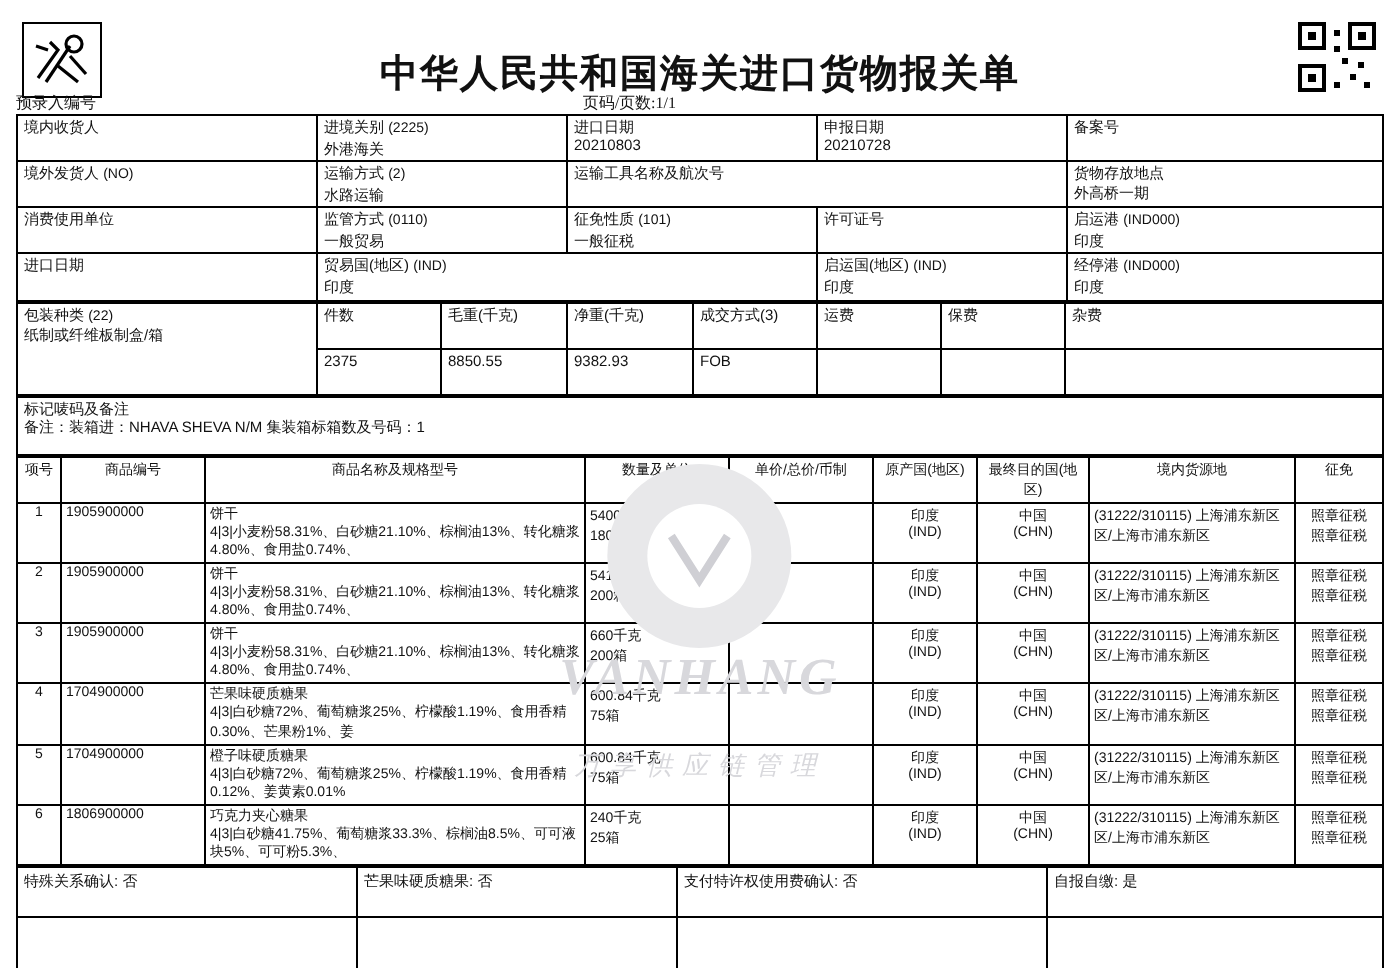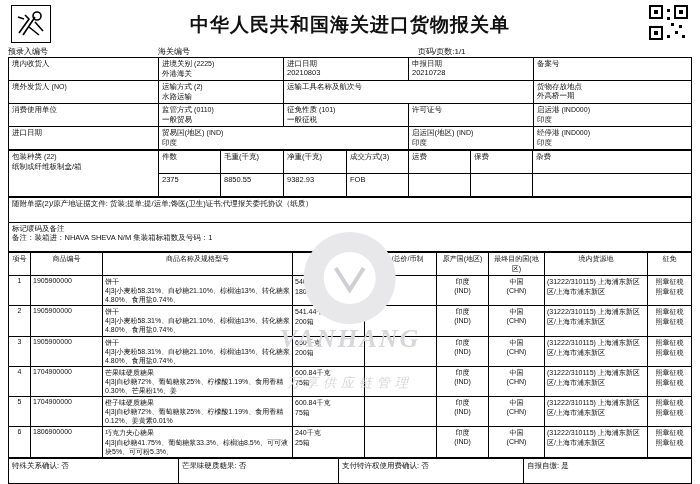--- a/index.html
+++ b/index.html
@@ -1,29 +1,29 @@
 <!DOCTYPE html>
 <html><head>
 <meta charset="utf-8">
 <style>
   html,body{margin:0;padding:0;background:#fff;}
   body{width:700px;height:484px;font-family:"Liberation Sans",sans-serif;color:#111;}
   .page{position:relative;width:700px;height:484px;box-sizing:border-box;padding:4px 8px 0 8px;}
-  .topbar{display:flex;align-items:flex-start;height:46px;}
+  .topbar{display:flex;align-items:flex-end;height:46px;}
   .logo{width:46px;height:40px;display:flex;align-items:center;justify-content:center;}
   .logo svg{display:block;}
   .title-wrap{flex:1;text-align:center;padding-top:8px;}
   .title{font-family:"Liberation Serif",serif;font-weight:bold;font-size:19px;letter-spacing:1px;}
   .qr{width:46px;height:40px;display:flex;align-items:center;justify-content:center;}
   .subbar{display:flex;font-size:8px;align-items:flex-start;margin-top:-4px;}
   .subbar .c1{width:150px;}
   .subbar .c2{width:150px;}
   .subbar .c3{flex:1;}
   .subbar .c4{width:110px;text-align:left;}
-  .subbar .c5{width:70px;}
+  .subbar .c5{width:70px;text-align:right;font-family:Liberation Serif, serif;}
   table{border-collapse:collapse;width:100%;table-layout:fixed;}
   .main td{border:1px solid #000;vertical-align:top;padding:1px 3px;font-size:7.5px;line-height:1.25;height:20px;}
   .lbl{color:#111;font-size:7.5px;}
   .val{font-size:7.5px;}
   .sub{font-size:7px;}
   .cen{text-align:center;}
   .goods{width:100%;border-collapse:collapse;table-layout:fixed;}
   .goods th,.goods td{border:1px solid #000;font-size:7px;padding:1px 2px;vertical-align:top;}
   .goods th{font-weight:normal;text-align:center;height:14px;}
   .goods td{height:13px;}
@@ -71,21 +71,20 @@
         <rect x="30" y="20" width="3" height="3" fill="#000"></rect>
         <rect x="26" y="26" width="3" height="3" fill="#000"></rect>
         <rect x="33" y="30" width="3" height="3" fill="#000"></rect>
         <rect x="18" y="30" width="3" height="3" fill="#000"></rect>
       </svg>
     </div>
   </div>
 
   <div class="subbar">
     <div class="c1">预录入编号</div>
-    <div class="c2">海关编号</div>
     <div class="c4"></div>
     <div class="c5">页码/页数:1/1</div>
   </div>
 
   <table class="main">
     <colgroup>
       <col style="width:150px">
         <col style="width:125px">
         <col style="width:125px">
         <col style="width:125px">
@@ -217,26 +216,20 @@
       <td><span class="val">FOB</span></td>
       <td><span class="val"></span></td>
       <td><span class="val"></span></td>
       <td><span class="val"></span></td>
     </tr>
   </tbody>
     </table>
 
   <table class="main">
     <tbody>
-        <tr>
-      <td style="height:22px">
-        <span class="lbl">随附单据(2)/原产地证据文件:</span>
-        <span class="val">货装;提单;提/运单;馋医(卫生)证书;代理报关委托协议（纸质）</span>
-      </td>
-    </tr>
     <tr>
       <td style="height:26px">
         <div class="lbl">标记唛码及备注</div>
         <div class="val">备注：装箱进：NHAVA SHEVA N/M    集装箱标箱数及号码：1</div>
       </td>
     </tr>
   </tbody>
     </table>
 
   <table class="goods">

